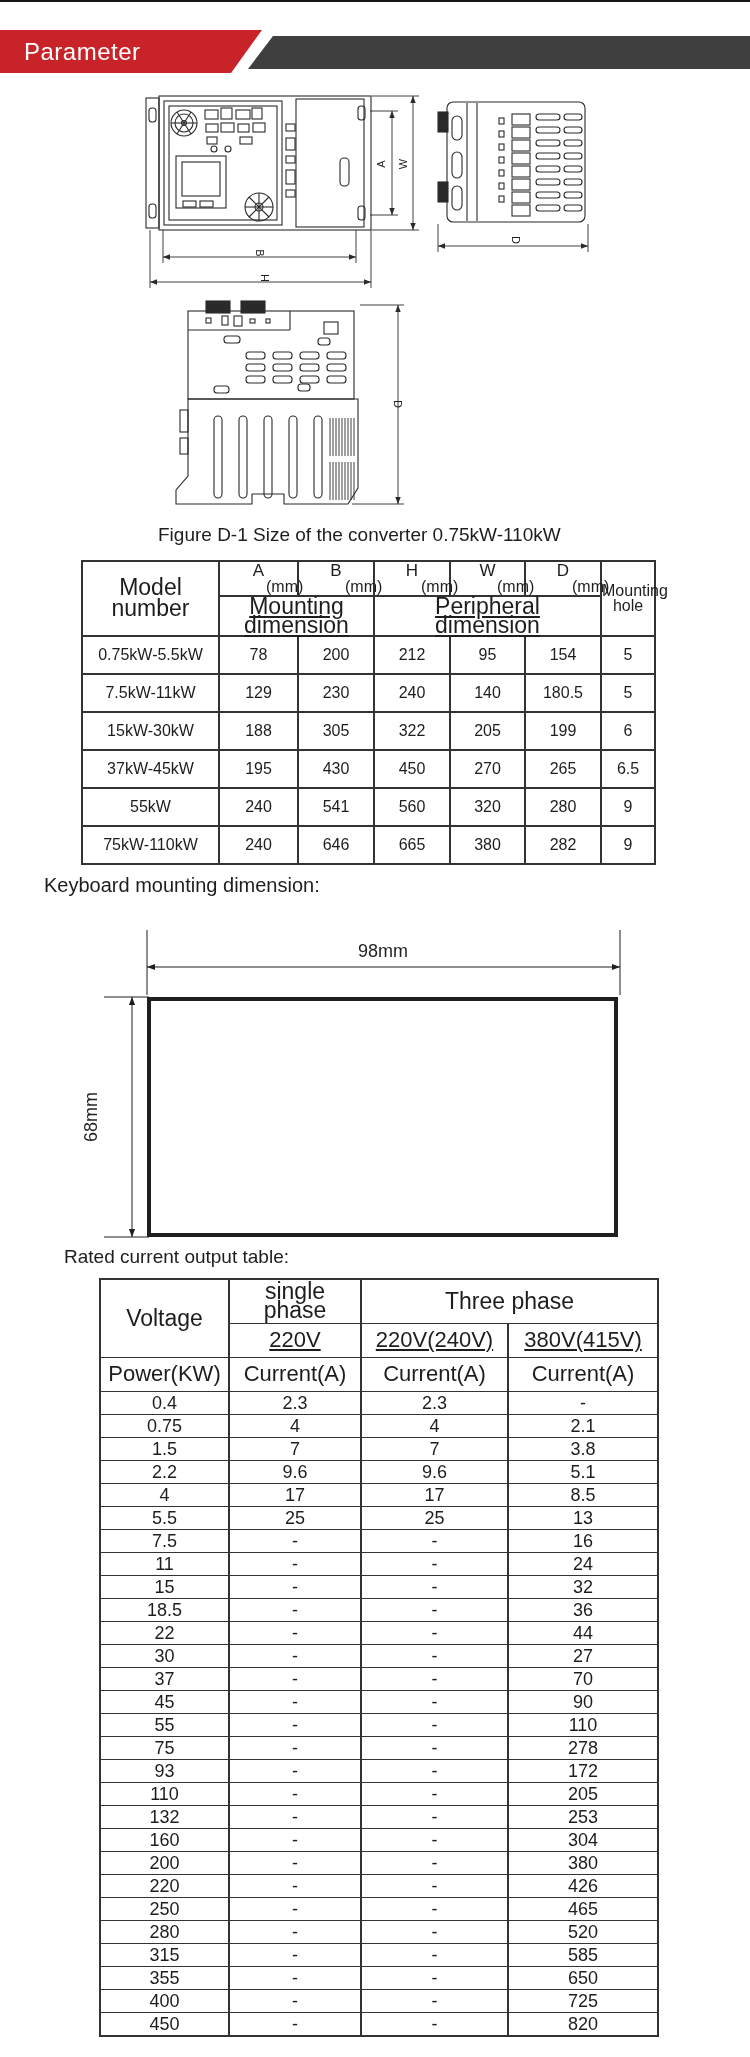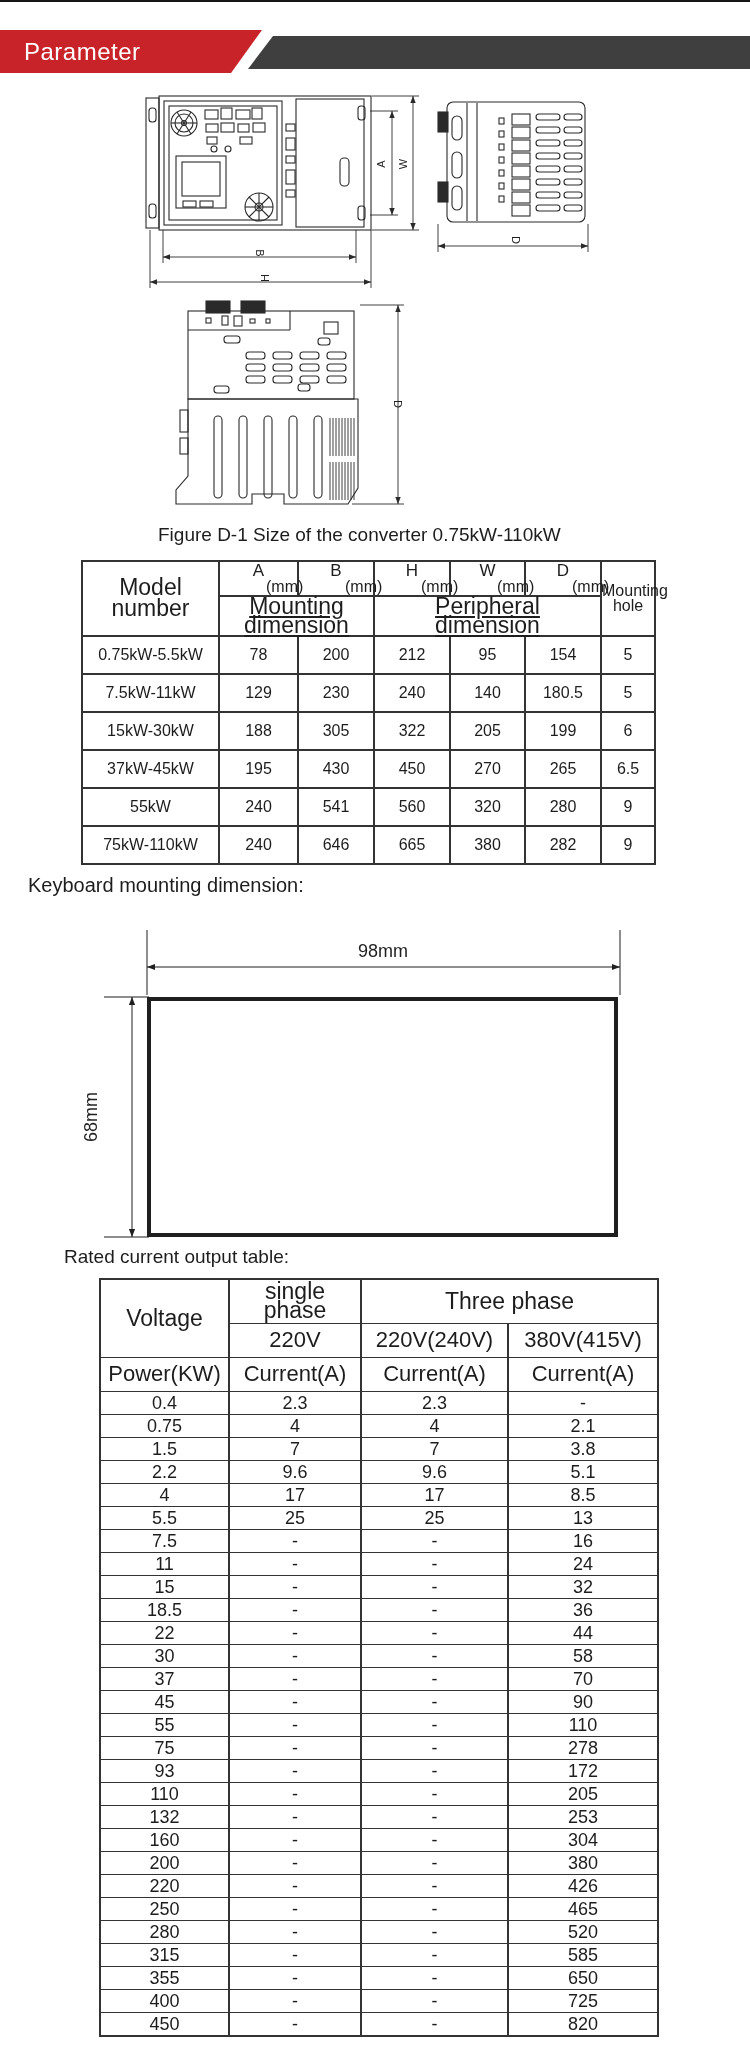--- a/index.html
+++ b/index.html
@@ -29,21 +29,21 @@
   #dimtable tr.hr1{height:28px;padding-left:24px;}
   #dimtable tr.hr2{height:36px;}
   .wrap-narrow{width:120px;margin:0 auto;text-decoration:underline;}
   
   #curtable{position:absolute;top:1278px;left:99px;width:558px;border:2px solid #333;}
   #curtable th,#curtable td{border:1px solid #333;border-left-width:2px;border-right-width:2px;
         text-align:center;vertical-align:middle;padding:0;font-weight:normal;overflow:visible;}
   #curtable .big{font-size:23px;line-height:.82;}
   #curtable .vrow{font-size:22px;line-height:1;}
   #curtable tr.hr1{height:44px;}
-  #curtable tr.hr2{height:34px;}
+  #curtable tr.hr2{height:34px;text-decoration:underline;}
   #curtable tr.hr3{height:34px;}
   #curtable td{font-size:18px;height:22px;line-height:1;}
   .wrap-sp{width:72px;margin:0 auto;}
 </style>
 </head>
 <body>
 
 <div class="page">
 
   <div class="topline"></div>
@@ -344,21 +344,21 @@
           <td>240</td>
           <td>646</td>
           <td>665</td>
           <td>380</td>
           <td>282</td>
           <td>9</td>
         </tr>
       </tbody>
   </table>
 
-  <div class="sec-title" style="top:874px;left:28px;">Keyboard mounting dimension:</div>
+  <div class="sec-title" style="top:874px;left:44px;">Keyboard mounting dimension:</div>
 
   <svg style="position:absolute;top:903px;left:0;" width="750" height="345" viewBox="0 0 750 345">
     <defs>
       <marker id="arr2" viewBox="0 0 10 10" refX="9" refY="5" markerWidth="9" markerHeight="9" orient="auto-start-reverse">
         <path d="M0 1.5 L9 5 L0 8.5 z" fill="#1f1f1f"></path>
       </marker>
     </defs>
     <g fill="none" stroke="#1f1f1f" stroke-width="1">
       <line x1="147" y1="27" x2="147" y2="92"></line>
       <line x1="620" y1="27" x2="620" y2="92"></line>
@@ -469,21 +469,21 @@
         <tr>
           <td>22</td>
           <td>-</td>
           <td>-</td>
           <td>44</td>
         </tr>
         <tr>
           <td>30</td>
           <td>-</td>
           <td>-</td>
-          <td>58</td>
+          <td>27</td>
         </tr>
         <tr>
           <td>37</td>
           <td>-</td>
           <td>-</td>
           <td>70</td>
         </tr>
         <tr>
           <td>45</td>
           <td>-</td>

